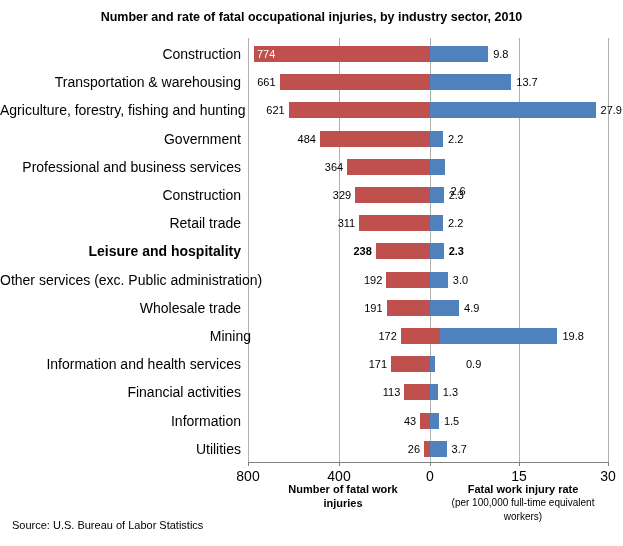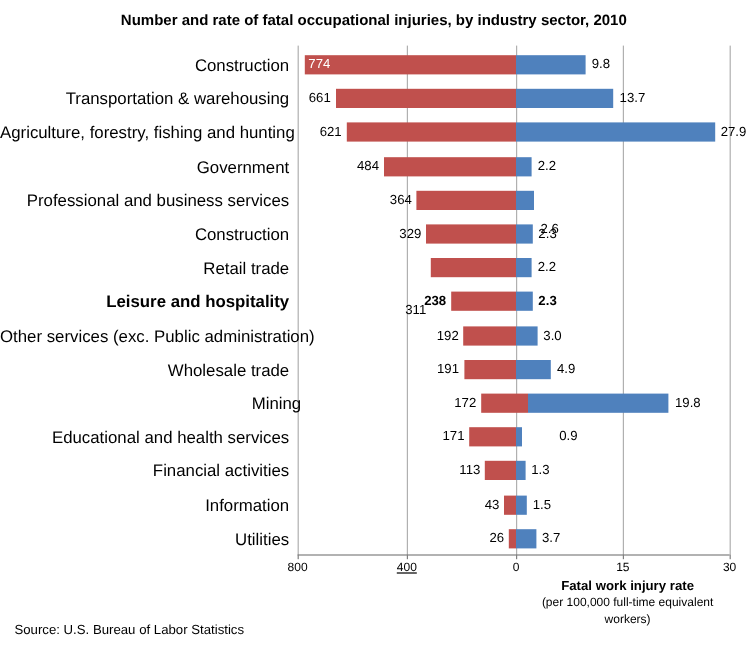--- a/index.html
+++ b/index.html
@@ -103,21 +103,21 @@
   .tick {
     position: absolute;
     top: 424px;
     width: 1px;
     height: 4px;
     background: #808080;
   }
   .tick-label {
     position: absolute;
     top: 430px;
-    font-size: 10px;
+    font-size: 14px;
     color: #000;
     text-align: center;
     width: 40px;
   }
   #axis-titles {
     position: absolute;
     top: 482px;
     left: 0;
     width: 623px;
     height: 60px;
@@ -197,21 +197,21 @@
       <div class="row" style="top: 143px;">
         <div class="cat-label">Construction</div>
         <div class="bar-count" style="left: 355.152px; width: 74.8475px;"></div>
         <div class="val-count" style="left: 321.152px; width: 30px;">329</div>
         <div class="bar-rate" style="width: 13.6467px;"></div>
         <div class="val-rate" style="left: 448.647px; width: 40px;">2.3</div>
       </div>
       <div class="row" style="top: 171.2px;">
         <div class="cat-label">Retail trade</div>
         <div class="bar-count" style="left: 359.248px; width: 70.7525px;"></div>
-        <div class="val-count" style="left: 325.248px; width: 30px; margin-top: 36px;">311</div>
+        <div class="val-count" style="left: 325.248px; width: 30px;">311</div>
         <div class="bar-rate" style="width: 13.0533px;"></div>
         <div class="val-rate" style="left: 448.053px; width: 40px;">2.2</div>
       </div>
       <div class="row" style="top: 199.4px; font-weight: bold;">
         <div class="cat-label">Leisure and hospitality</div>
         <div class="bar-count" style="left: 375.855px; width: 54.145px;"></div>
         <div class="val-count" style="left: 341.855px; width: 30px;">238</div>
         <div class="bar-rate" style="width: 13.6467px;"></div>
         <div class="val-rate" style="left: 448.647px; width: 40px;">2.3</div>
       </div>
@@ -230,21 +230,21 @@
         <div class="val-rate" style="left: 464.073px; width: 40px;">4.9</div>
       </div>
       <div class="row" style="top: 284px; margin-left: 10px;">
         <div class="cat-label">Mining</div>
         <div class="bar-count" style="left: 390.87px; width: 39.13px;"></div>
         <div class="val-count" style="left: 356.87px; width: 30px;">172</div>
         <div class="bar-rate" style="width: 117.48px;"></div>
         <div class="val-rate" style="left: 552.48px; width: 40px;">19.8</div>
       </div>
       <div class="row" style="top: 312.2px;">
-        <div class="cat-label">Educational and health services</div>
+        <div class="cat-label">Information and health services</div>
         <div class="bar-count" style="left: 391.097px; width: 38.9025px;"></div>
         <div class="val-count" style="left: 357.097px; width: 30px;">171</div>
         <div class="bar-rate" style="width: 5.34px;"></div>
         <div class="val-rate" style="left: 466px; width: 40px;">0.9</div>
       </div>
       <div class="row" style="top: 340.4px;">
         <div class="cat-label">Financial activities</div>
         <div class="bar-count" style="left: 404.293px; width: 25.7075px;"></div>
         <div class="val-count" style="left: 370.293px; width: 30px;">113</div>
         <div class="bar-rate" style="width: 7.71333px;"></div>
@@ -268,26 +268,29 @@
 
   <div class="axisline-h"></div>
 
   <div class="tick" style="left:248px;"></div>
   <div class="tick" style="left:339px;"></div>
   <div class="tick" style="left:430px;"></div>
   <div class="tick" style="left:519px;"></div>
   <div class="tick" style="left:608px;"></div>
 
   <div class="tick-label" style="left:228px;">800</div>
-  <div class="tick-label" style="left:319px;text-decoration:underline;">400</div>
+  <div class="tick-label" style="left:319px;">400</div>
   <div class="tick-label" style="left:410px;">0</div>
   <div class="tick-label" style="left:499px;">15</div>
   <div class="tick-label" style="left:588px;">30</div>
 </div>
 
 <div id="axis-titles">
+  <div class="axis-title-block" style="left:268px; top:0; width:150px;">
+    <div class="axis-title-main">Number of fatal work injuries</div>
+  </div>
   <div class="axis-title-block" style="left:443px; top:0; width:160px;">
     <div class="axis-title-main">Fatal work injury rate</div>
     <div class="axis-title-sub">(per 100,000 full-time equivalent workers)</div>
   </div>
 </div>
 
 <div id="source">Source: U.S. Bureau of Labor Statistics</div>
 
 </body></html>

